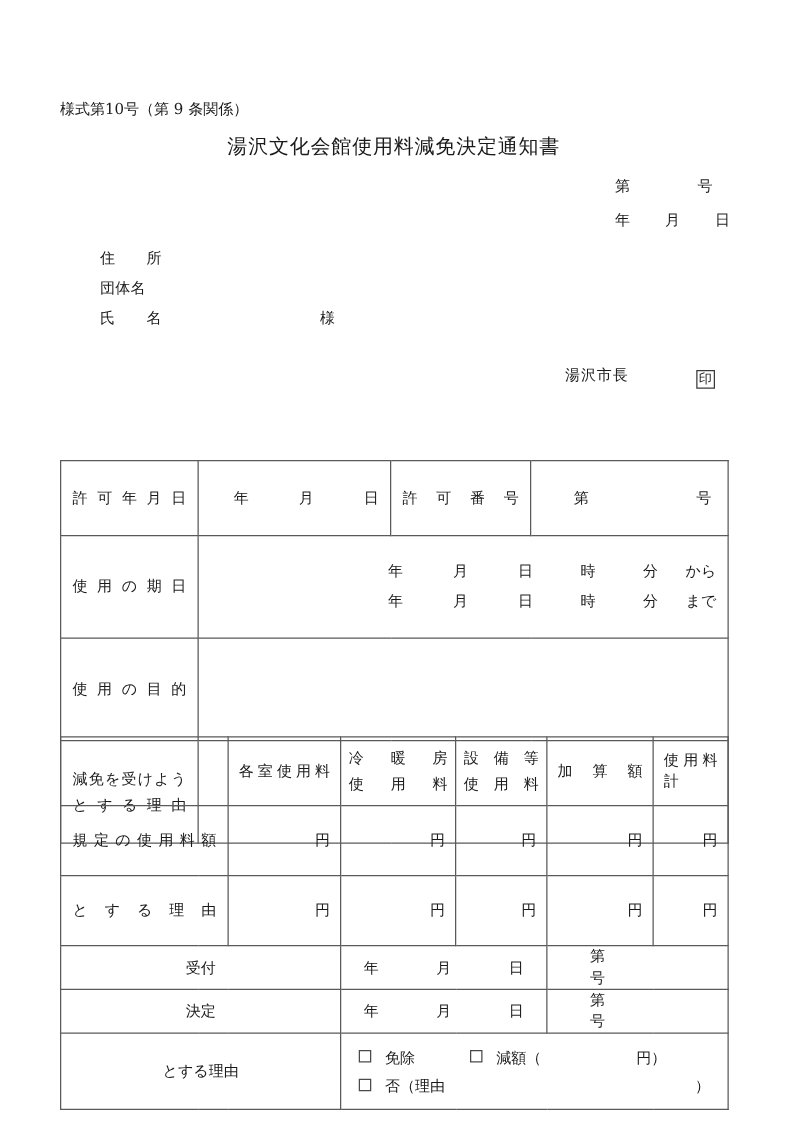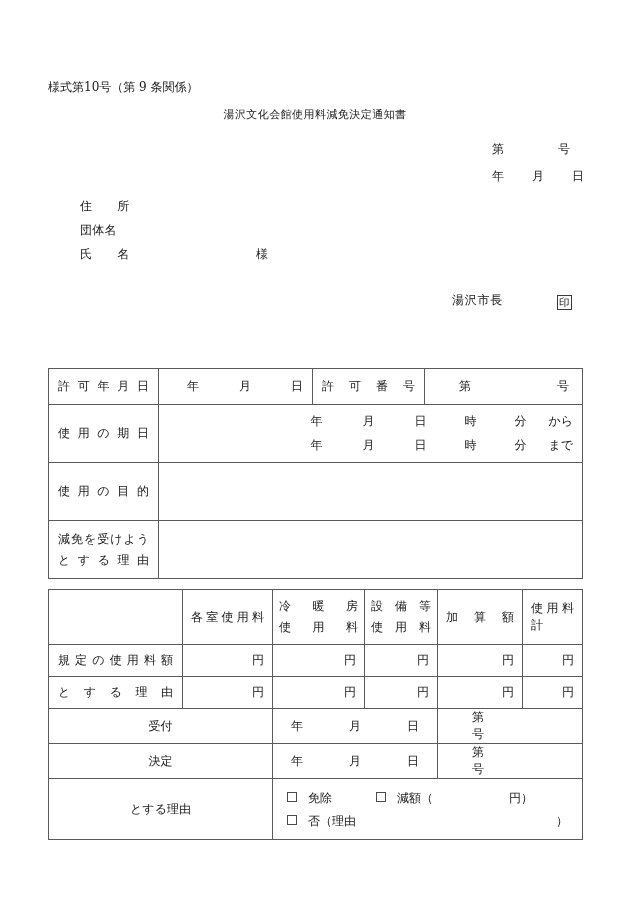--- a/index.html
+++ b/index.html
@@ -19,21 +19,21 @@
   .page {
     position: absolute;
     left: 0; top: 0;
     width: 630px;
     height: 903px;
     overflow: hidden;
   }
 
   
   .abs { position: absolute; white-space: nowrap; }
-  .t13 { font-size: 11px; line-height: 1; }
+  .t13 { font-size: 16px; line-height: 1; }
   .t12 { font-size: 12px; line-height: 1; }
 
   
   #form-number  { left: 48px;  top: 81px; }
   #doc-title    { left: 0; top: 109px; width: 630px; text-align: center; white-space: nowrap; }
   #doc-title .inner { letter-spacing: 0.04em; }
 
   #issue-no   { left: 492px; top: 143px; }
   #issue-no .lbl-dai { margin-right: 54px; }
   #issue-date { left: 492px; top: 170px; }
@@ -84,21 +84,21 @@
     padding: 0;
     vertical-align: middle;
     font-weight: normal;
   }
   .cell-pad { padding: 0 7px; }
 
   
   .lbl {
     text-align: justify;
     text-align-last: justify;
-    padding: 4px 9px;
+    padding: 16px 9px;
     font-size: 12px;
     line-height: 1.55;
   }
   .lbl-2line { line-height: 1.7; }
   .lbl-center {
     text-align: center;
     text-align-last: center;
   }
 
   

